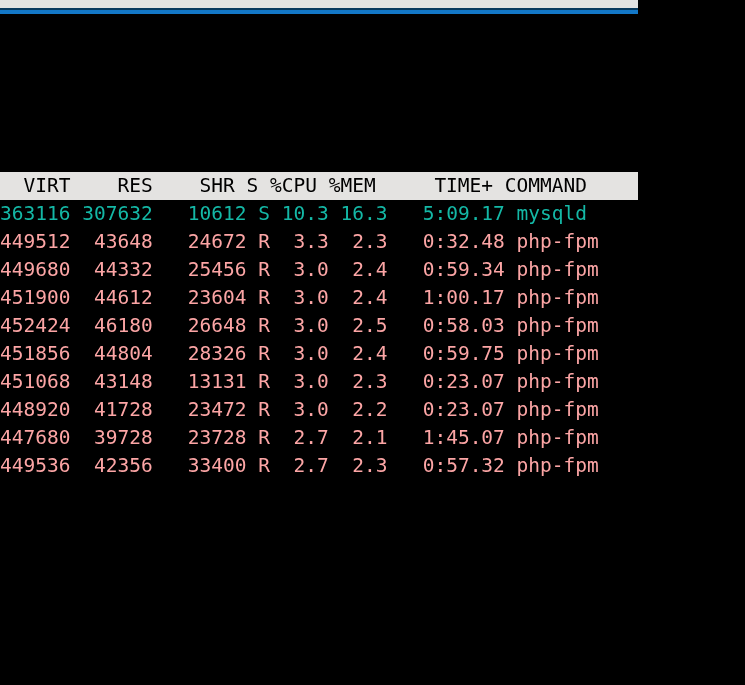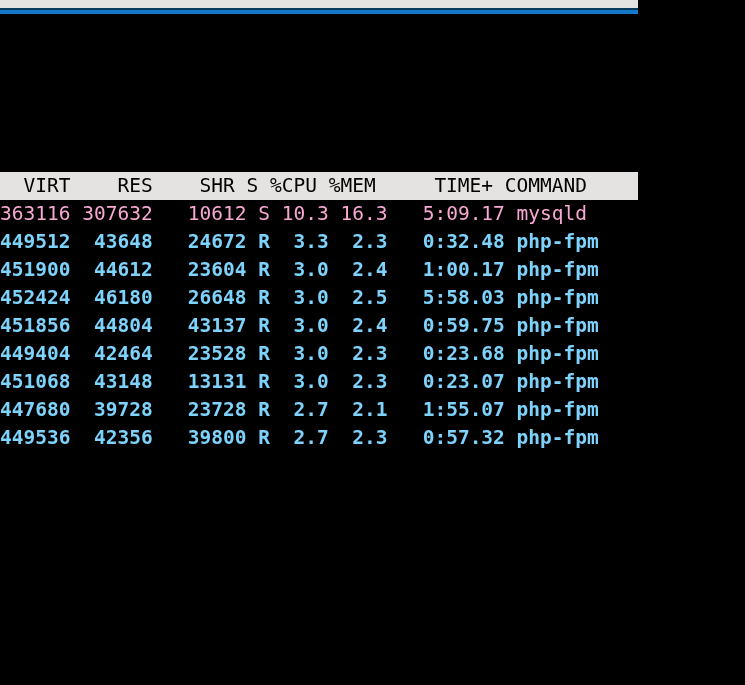--- a/index.html
+++ b/index.html
@@ -64,25 +64,25 @@
     color: #000000;
     white-space: pre;
     font-weight: normal;
     overflow: hidden;
   }
   
   .prow {
     height: 28px;
     white-space: pre;
     overflow: hidden;
-    color: #7dd3fc;
-    font-weight: bold;
+    color: #fca5a5;
+    font-weight: normal;
   }
   .prow.dim {
-    color: #f9a8d4;
+    color: #14b8a6;
     font-weight: normal;
   }
   #proc-body {
     background: #000000;
   }
 </style>
 </head>
 <body>
 
 <div id="screen">
@@ -113,23 +113,24 @@
       
     </div>
 
     <div class="spacer"></div>
 
     <div id="col-header">  VIRT    RES    SHR S %CPU %MEM     TIME+ COMMAND                        </div>
 
     <div id="proc-body">
         <div class="prow dim"><span>363116</span><span> 307632</span><span>   10612</span><span> S</span><span> 10.3</span><span> 16.3</span><span>   5:09.17</span><span> mysqld</span></div>
         <div class="prow"><span>449512</span><span>  43648</span><span>   24672</span><span> R</span><span>  3.3</span><span>  2.3</span><span>   0:32.48</span><span> php-fpm</span></div>
+        <div class="prow"><span>449680</span><span>  44332</span><span>   25456</span><span> R</span><span>  3.0</span><span>  2.4</span><span>   0:59.34</span><span> php-fpm</span></div>
         <div class="prow"><span>451900</span><span>  44612</span><span>   23604</span><span> R</span><span>  3.0</span><span>  2.4</span><span>   1:00.17</span><span> php-fpm</span></div>
-        <div class="prow"><span>452424</span><span>  46180</span><span>   26648</span><span> R</span><span>  3.0</span><span>  2.5</span><span>   5:58.03</span><span> php-fpm</span></div>
-        <div class="prow"><span>451856</span><span>  44804</span><span>   43137</span><span> R</span><span>  3.0</span><span>  2.4</span><span>   0:59.75</span><span> php-fpm</span></div>
-        <div class="prow"><span>449404</span><span>  42464</span><span>   23528</span><span> R</span><span>  3.0</span><span>  2.3</span><span>   0:23.68</span><span> php-fpm</span></div>
+        <div class="prow"><span>452424</span><span>  46180</span><span>   26648</span><span> R</span><span>  3.0</span><span>  2.5</span><span>   0:58.03</span><span> php-fpm</span></div>
+        <div class="prow"><span>451856</span><span>  44804</span><span>   28326</span><span> R</span><span>  3.0</span><span>  2.4</span><span>   0:59.75</span><span> php-fpm</span></div>
         <div class="prow"><span>451068</span><span>  43148</span><span>   13131</span><span> R</span><span>  3.0</span><span>  2.3</span><span>   0:23.07</span><span> php-fpm</span></div>
-        <div class="prow"><span>447680</span><span>  39728</span><span>   23728</span><span> R</span><span>  2.7</span><span>  2.1</span><span>   1:55.07</span><span> php-fpm</span></div>
-        <div class="prow"><span>449536</span><span>  42356</span><span>   39800</span><span> R</span><span>  2.7</span><span>  2.3</span><span>   0:57.32</span><span> php-fpm</span></div>
+        <div class="prow"><span>448920</span><span>  41728</span><span>   23472</span><span> R</span><span>  3.0</span><span>  2.2</span><span>   0:23.07</span><span> php-fpm</span></div>
+        <div class="prow"><span>447680</span><span>  39728</span><span>   23728</span><span> R</span><span>  2.7</span><span>  2.1</span><span>   1:45.07</span><span> php-fpm</span></div>
+        <div class="prow"><span>449536</span><span>  42356</span><span>   33400</span><span> R</span><span>  2.7</span><span>  2.3</span><span>   0:57.32</span><span> php-fpm</span></div>
       </div>
 
   </div>
 </div>
 
 </body></html>

